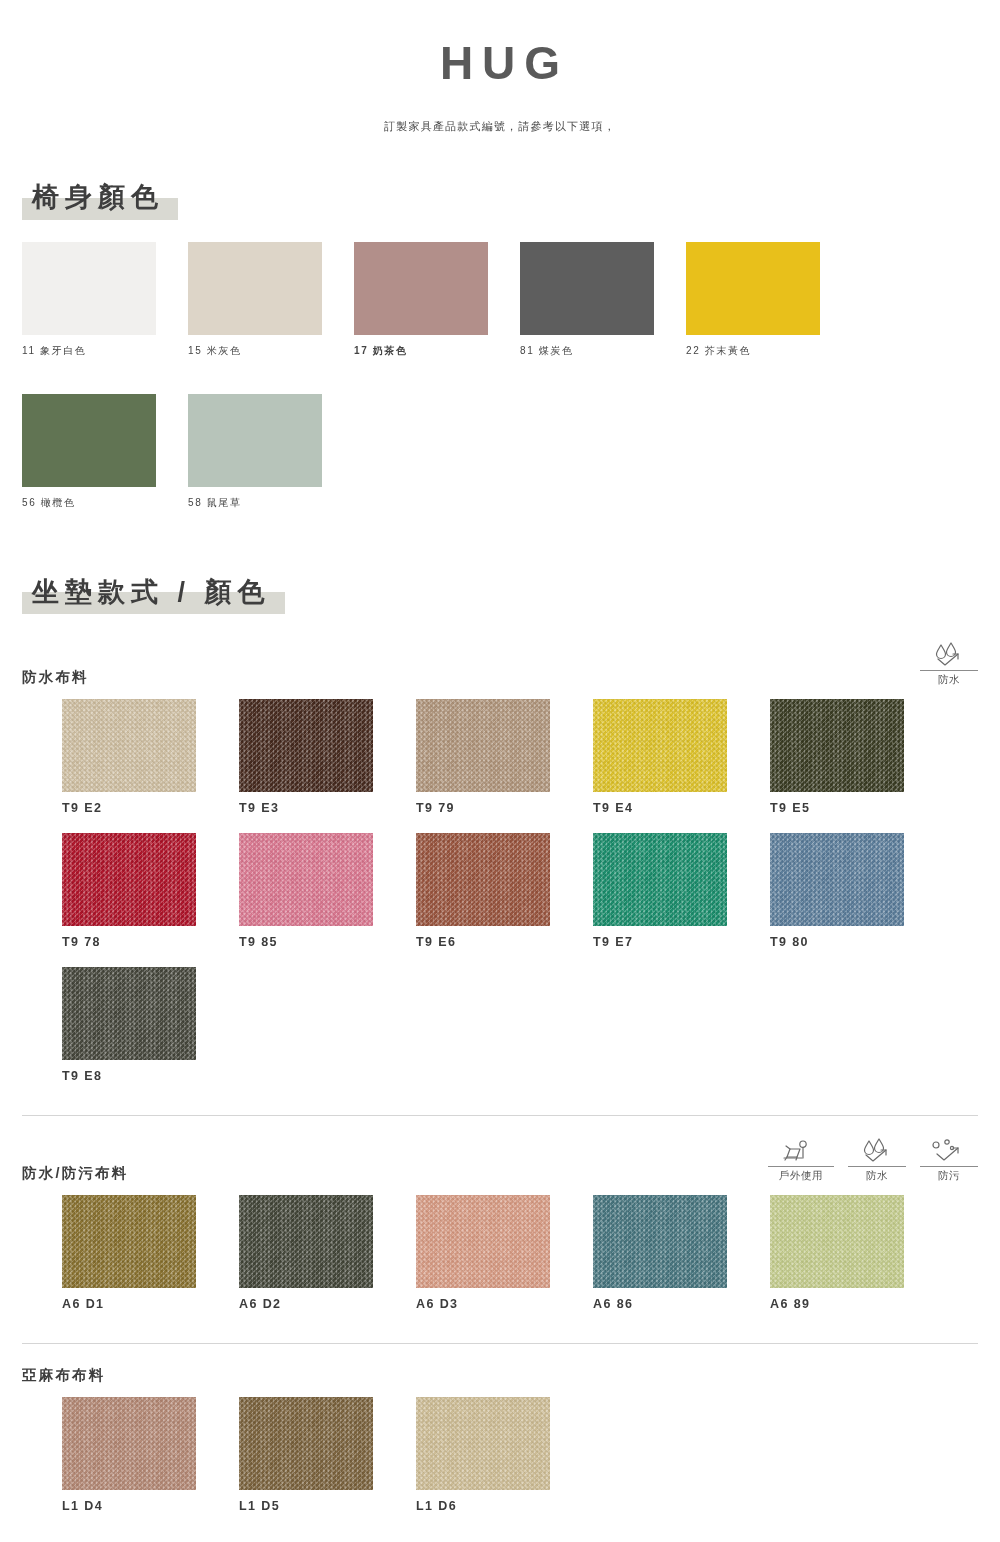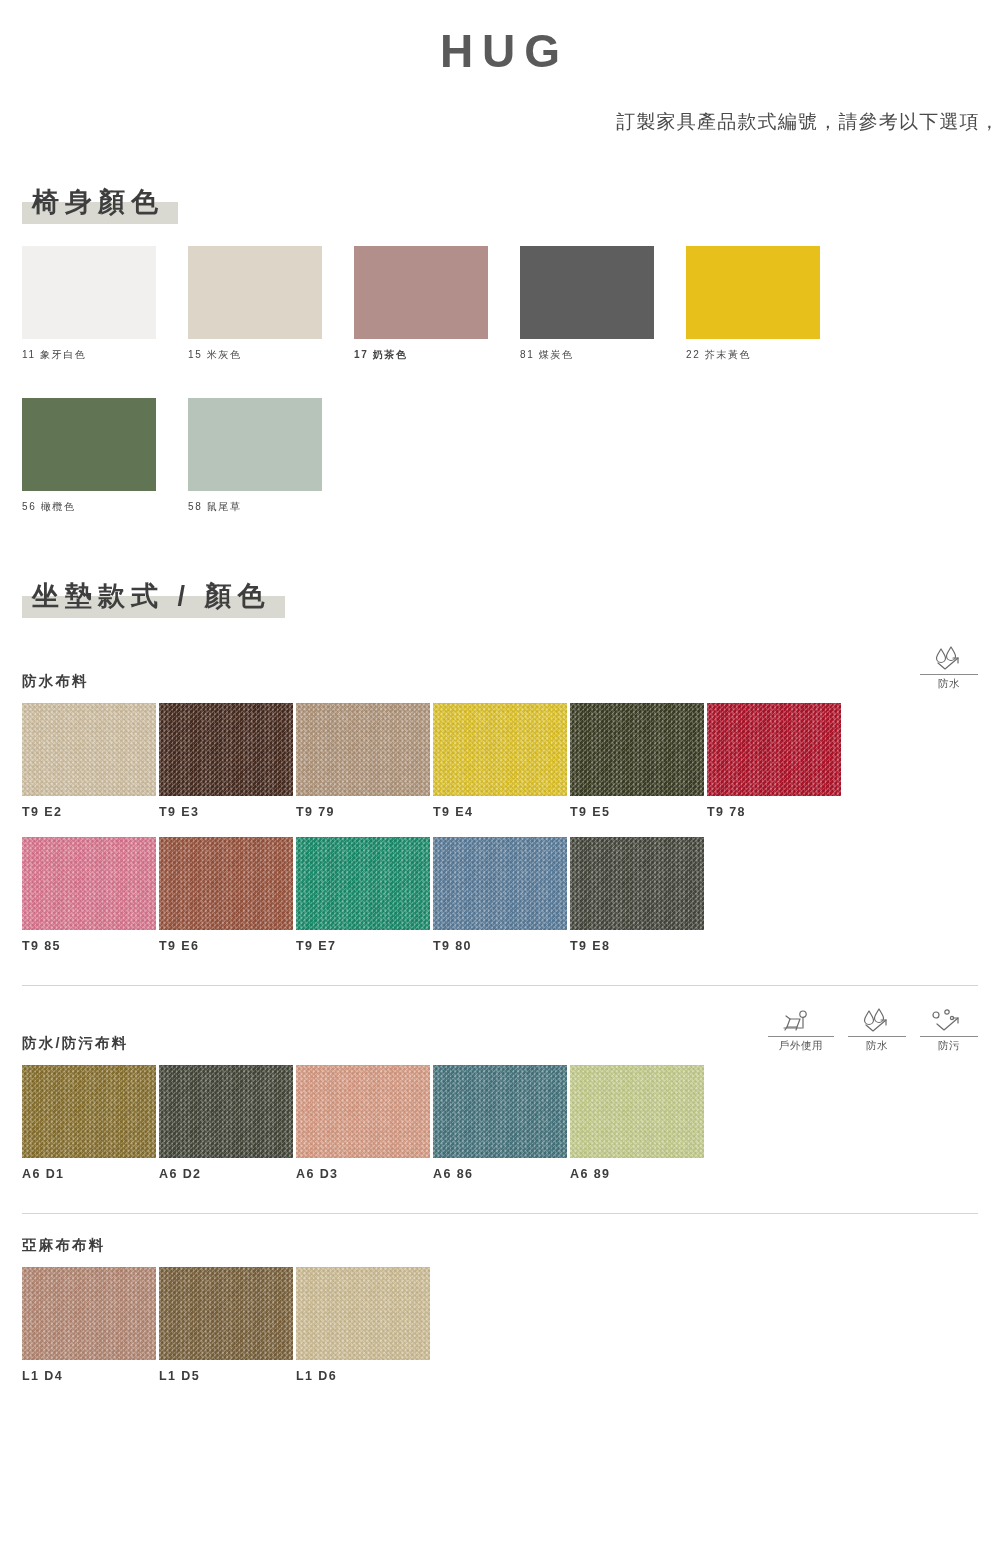--- a/index.html
+++ b/index.html
@@ -13,40 +13,40 @@
     width: 1000px;
     height: 1542px;
     font-family: "Liberation Sans", "DejaVu Sans", sans-serif;
     color: #4a4a4a;
     position: relative;
     overflow: hidden;
   }
 
   
   .header {
-    padding-top: 26px;
+    padding-top: 38px;
     text-align: center;
   }
   .brand-title {
     font-size: 46px;
     font-weight: 700;
     letter-spacing: 9px;
     color: #5a5a5a;
     line-height: 1.1;
     margin: 0 0 26px 0;
     text-indent: 9px;
   }
   .intro-line {
-    font-size: 19px;
+    font-size: 11px;
     letter-spacing: 1.2px;
     color: #4a4a4a;
     line-height: 2.05;
     display: flex;
     align-items: center;
-    justify-content: flex-end;
+    justify-content: center;
     gap: 0px;
   }
   .chat-bubble {
     display: inline-block;
     position: relative;
     width: 36px;
     height: 31px;
     background: #ab9d8f;
     border-radius: 50% 50% 50% 50% / 56% 56% 44% 44%;
     margin: 0 12px;
@@ -174,20 +174,21 @@
     white-space: nowrap;
   }
 
   .fabric-grid {
     display: flex;
     flex-wrap: wrap;
   }
   .fabric-cell {
     width: 137px;
     margin-bottom: 18px;
+    margin-left: 40px;
   }
   .fabric-box {
     width: 134px;
     height: 93px;
     position: relative;
     background-size: 5px 5px, 7px 7px, 100% 100%;
   }
   .fabric-label {
     font-size: 12.5px;
     font-weight: 700;

